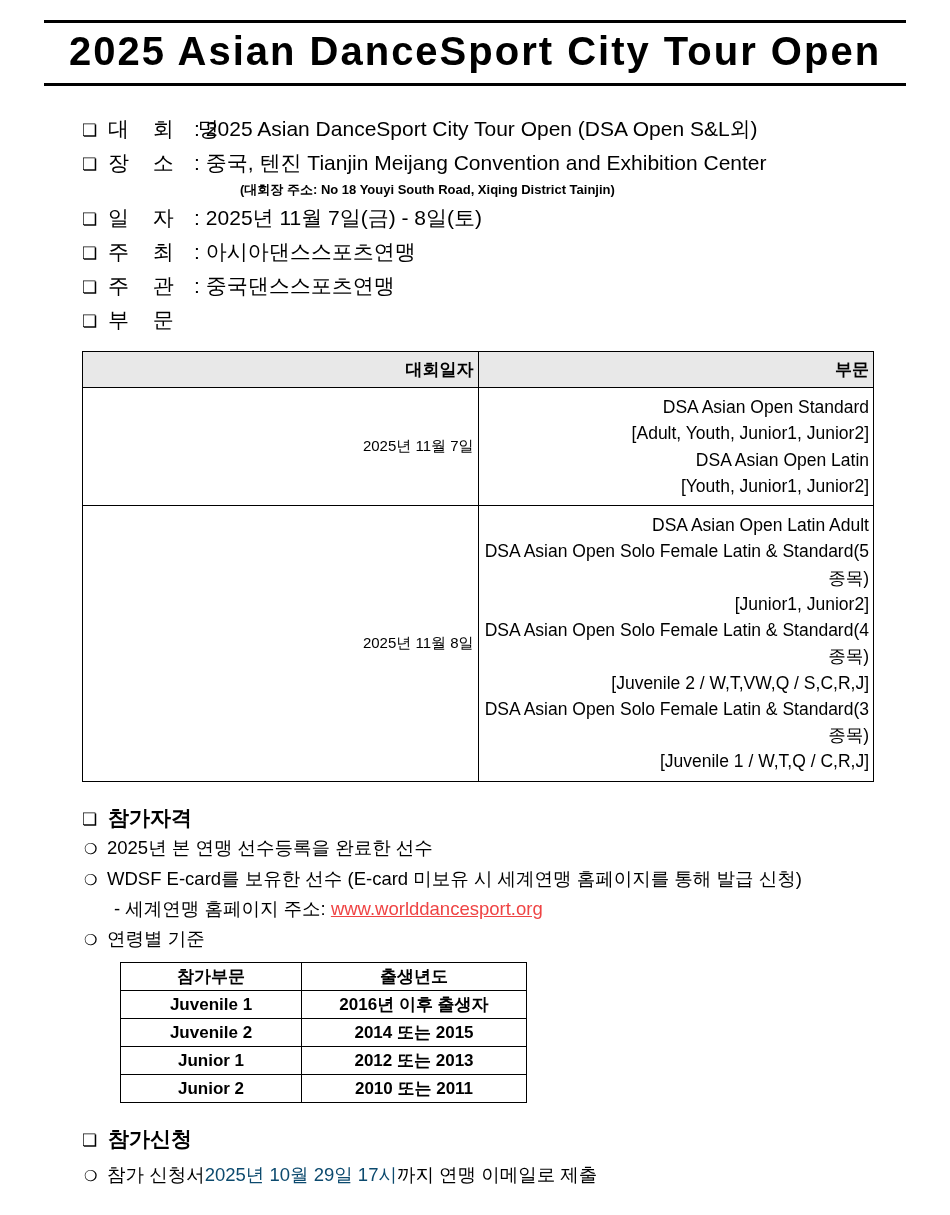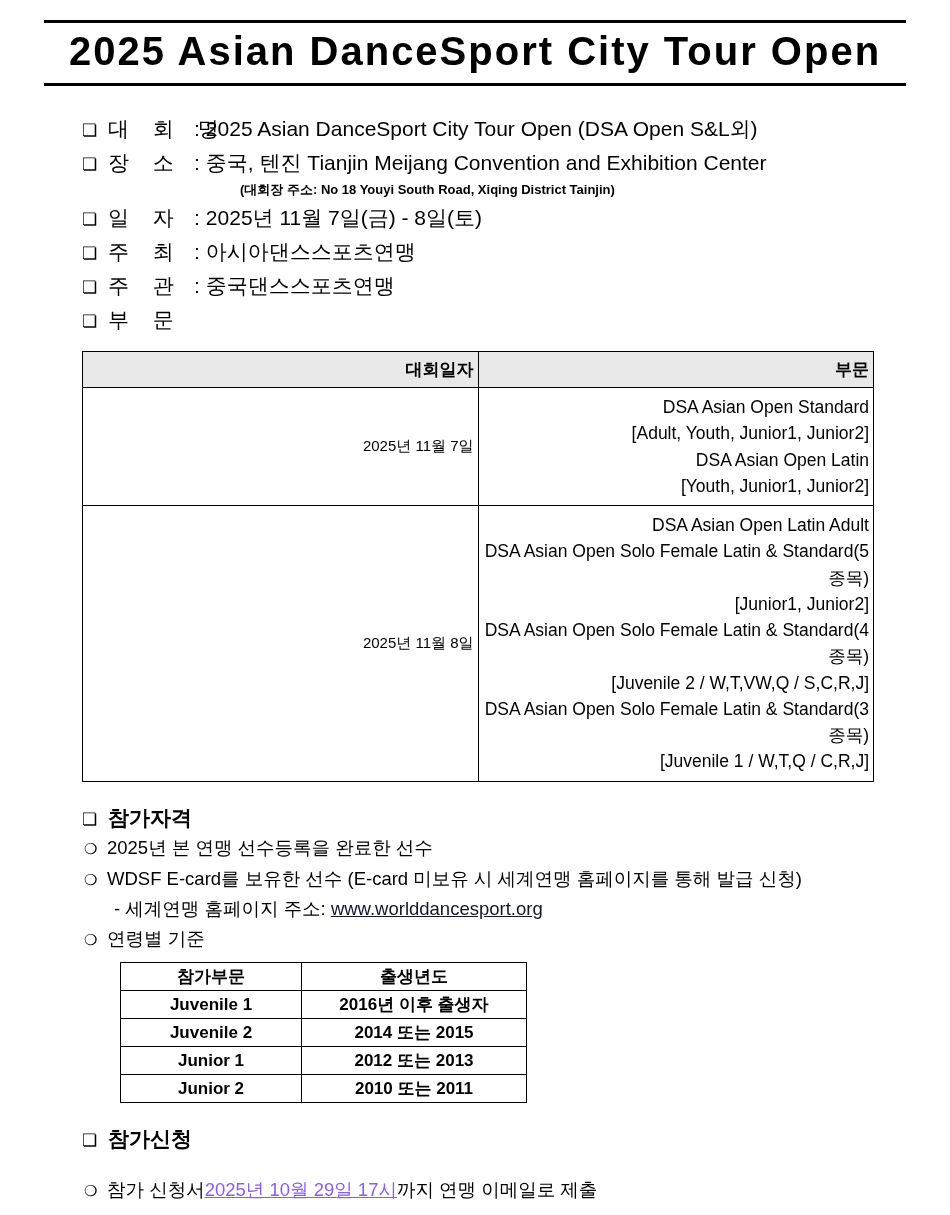--- a/index.html
+++ b/index.html
@@ -140,27 +140,25 @@
     margin-right: 7px;
     font-size: 15px;
   }
   .sub-row-indent {
     padding-left: 78px;
     font-size: 18.5px;
     line-height: 1.6;
     white-space: nowrap;
   }
   .link {
-    color: #0f172a;
+    color: #ef4444;
     text-decoration: underline;
   }
   .red-underline {
-    color: #8b5cf6;
-    text-decoration: underline;
-    margin-top: 15px;
+    color: #0c4a6e;
   }
 
   
   .t-age {
     margin: 8px 0 0 84px;
     table-layout: fixed;
     width: 388px;
   }
   .t-age th, .t-age td {
     border: 1px solid #000;

